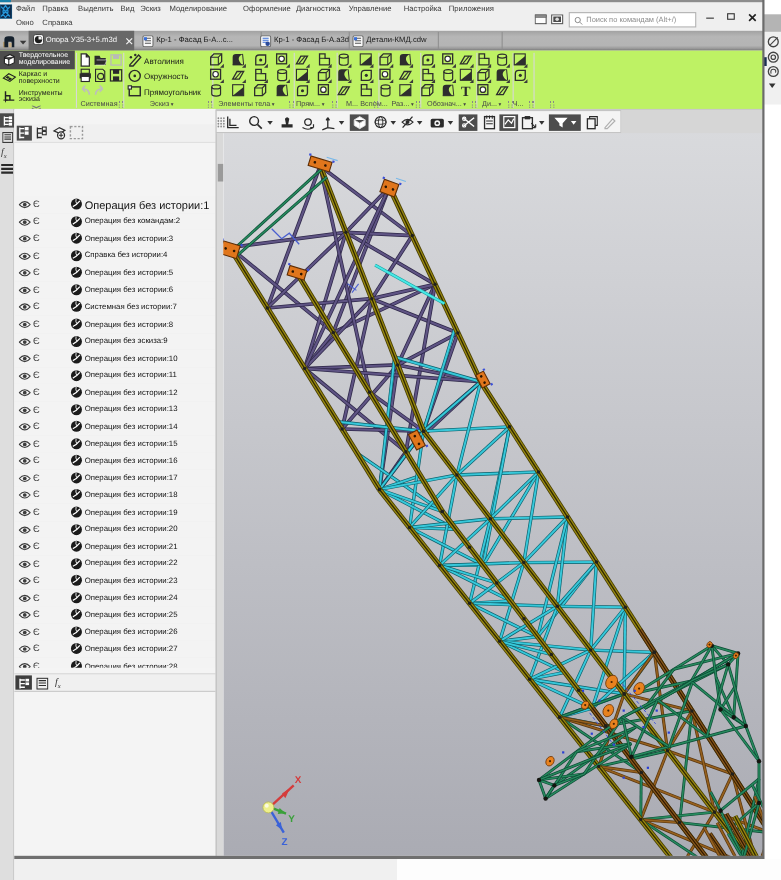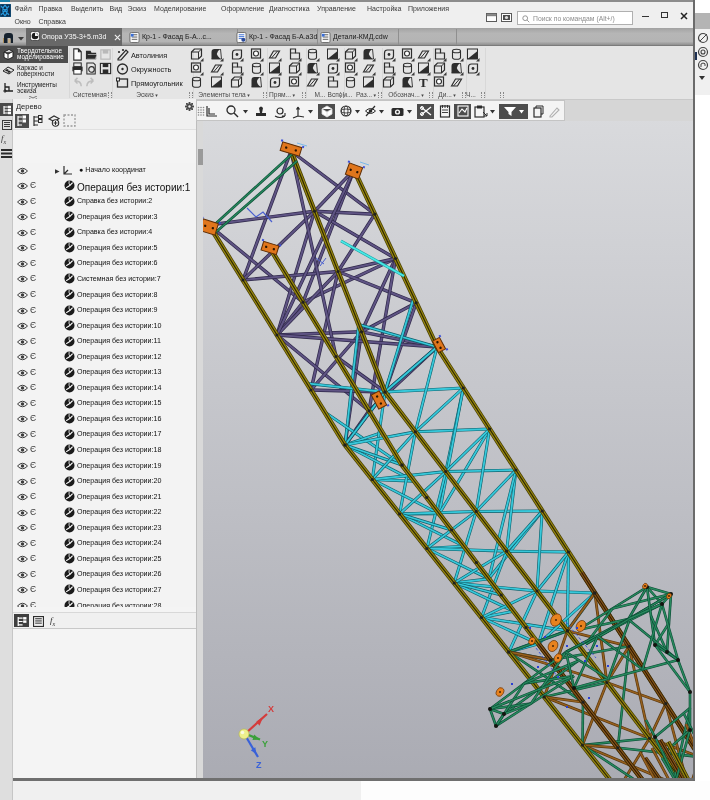--- a/index.html
+++ b/index.html
@@ -82,21 +82,21 @@
     <div style="position:absolute;left:317px;top:1px;width:81px;height:16px;border-right:1px solid #8f8f8f">
 <svg style="position:absolute;left:3px;top:2.5px" width="11" height="11" viewBox="0 0 12 12">
         <rect x="1" y="0.5" width="10" height="11" rx="1.5" fill="#f8f8f8" stroke="#666"></rect>
         <path d="M3,3 h6 M3,5.5 h6 M3,8 h6" stroke="#555" stroke-width="1"></path>
         <rect x="2" y="2" width="3" height="3" fill="#3a6fd8"></rect>
       </svg>
 <span style="position:absolute;left:16px;top:4px;font-size:7px;color:#1a1a1a">Детали-КМД.cdw</span>
     </div>
     <div style="position:absolute;left:456px;top:1px;width:1px;height:16px;background:#8f8f8f"></div>
   </div>
-<div style="position:absolute;left:0;top:46px;width:694px;height:54px;background:#e5e5e5;border-bottom:1px solid #c9c9c9;box-sizing:border-box">
+<div style="position:absolute;left:0;top:46px;width:694px;height:54px;background:#bef264;border-bottom:1px solid #c9c9c9;box-sizing:border-box">
     <div style="position:absolute;left:0;top:0;width:68px;height:17px;background:#4d4d4d;color:#fff">
 <svg style="position:absolute;left:2px;top:2px" width="13" height="13" viewBox="0 0 13 13">
         <path d="M2,4 L7,1.5 L11,3.5 L11,9 L6,11.5 L2,9.5 Z M2,4 L6,6 L11,3.5 M6,6 L6,11.5" fill="#fff" stroke="#222" stroke-width="1"></path>
       </svg>
 <div style="position:absolute;left:17px;top:1.5px;font-size:6.4px;line-height:6.8px">Твердотельное<br>моделирование</div>
     </div>
     <div style="position:absolute;left:0;top:17px;width:68px;height:17px">
 <svg style="position:absolute;left:2px;top:2px" width="13" height="13" viewBox="0 0 13 13">
         <path d="M1,6 L6,2 L12,5 L7,9 Z" fill="none" stroke="#222" stroke-width="1"></path>
         <path d="M3,5.5 l2,1 l2,-1.5 l-2,-1 z M5,7 l2,1 l2,-1.5 l-2,-1 z" fill="#222"></path>
@@ -345,37 +345,20 @@
 <svg style="position:absolute;left:1.5px;top:21px" width="10" height="10" viewBox="0 0 10 10">
       <rect x="0.5" y="0.5" width="9" height="9" fill="none" stroke="#3a3a3a" stroke-width="1"></rect>
       <path d="M2,2.5 h6 M2,4.5 h6 M2,6.5 h6" stroke="#3a3a3a" stroke-width="1"></path>
     </svg>
 <span style="position:absolute;left:1px;top:34px;font-size:9px;font-style:italic;color:#3a3a3a;font-family:'Liberation Serif'">f<sub style="font-size:6px">x</sub></span>
 <svg style="position:absolute;left:1px;top:49px" width="11" height="11" viewBox="0 0 11 11">
       <path d="M0,2 h11 M0,5.5 h11 M0,9 h11" stroke="#2a2a2a" stroke-width="2"></path>
     </svg>
   </div>
 <div style="position:absolute;left:13px;top:99px;width:183px;height:679px;background:#f4f4f4">
-    <div style="position:absolute;left:0;top:0;width:183px;height:14px;background:#f0f0f0">
-<span style="position:absolute;left:3px;top:2.5px;font-size:7.5px;color:#222">Дерево</span>
-<svg style="position:absolute;left:172px;top:3px" width="9" height="9" viewBox="0 0 9 9">
-        <circle cx="4.5" cy="4.5" r="3" fill="#4a4a4a"></circle>
-        <g fill="#4a4a4a">
-          <rect x="3.6" y="0" width="1.8" height="2"></rect>
-          <rect x="3.6" y="7" width="1.8" height="2"></rect>
-          <rect x="0" y="3.6" width="2" height="1.8"></rect>
-          <rect x="7" y="3.6" width="2" height="1.8"></rect>
-          <rect x="1" y="1" width="1.8" height="1.8"></rect>
-          <rect x="6.2" y="6.2" width="1.8" height="1.8"></rect>
-          <rect x="1" y="6.2" width="1.8" height="1.8"></rect>
-          <rect x="6.2" y="1" width="1.8" height="1.8"></rect>
-        </g>
-        <circle cx="4.5" cy="4.5" r="1.2" fill="#f0f0f0"></circle>
-      </svg>
-</div>
     <div style="position:absolute;left:0;top:14px;width:183px;height:16px;background:#f0f0f0;border-bottom:1px solid #e0e0e0">
 <svg style="position:absolute;left:2px;top:1px" width="64" height="14" viewBox="0 0 64 14">
         <rect x="0" y="0" width="14" height="14" fill="#4d4d4d"></rect>
         <path d="M3,2 L3,12 M3,3 h4 M3,7 h4 M3,11 h4" stroke="#fff" stroke-width="1.2" fill="none"></path>
         <rect x="7.5" y="1.5" width="3.5" height="3" fill="#fff"></rect>
         <rect x="7.5" y="5.5" width="3.5" height="3" fill="#fff"></rect>
         <g transform="translate(16,0)">
           <path d="M3,2 L3,12 M3,3 h4 M3,7 h4 M3,11 h4" stroke="#2d2d2d" stroke-width="1.2" fill="none"></path>
           <rect x="7.5" y="1.5" width="3.5" height="3" fill="none" stroke="#2d2d2d"></rect>
           <rect x="7.5" y="5.5" width="3.5" height="3" fill="none" stroke="#2d2d2d"></rect>
@@ -384,31 +367,20 @@
           <path d="M2,5 L7,2 L12,4.5 L7.5,7.5 Z" fill="none" stroke="#2d2d2d" stroke-width="1.1"></path>
           <circle cx="8.5" cy="9" r="3.2" fill="#f6f6f6" stroke="#2d2d2d" stroke-width="1.1"></circle>
           <path d="M8.5,7 v4 M6.5,9 h4" stroke="#2d2d2d" stroke-width="1"></path>
         </g>
         <g transform="translate(48,0)">
           <rect x="1" y="1" width="11" height="11" fill="none" stroke="#9a9a9a" stroke-width="1.3" stroke-dasharray="2,1.5"></rect>
         </g>
       </svg>
     </div>
     <div style="position:absolute;left:0;top:48px;width:183px;height:460px;overflow:hidden">
-      <div style="position:absolute;left:0;top:15.55px;width:183px;height:15.55px;background:#f3f3f3;border-bottom:1px solid #ececec">
-<svg style="position:absolute;left:4px;top:4px" width="11" height="8" viewBox="0 0 11 8">
-          <path d="M0.5,4 Q5.5,-1.5 10.5,4 Q5.5,9.5 0.5,4 Z" fill="none" stroke="#3c3c3c" stroke-width="1"></path>
-          <circle cx="5.5" cy="4" r="1.7" fill="#3c3c3c"></circle>
-        </svg>
-<span style="position:absolute;left:42px;top:4px;font-size:6px;color:#333">▶</span>
-<svg style="position:absolute;left:49px;top:2px" width="11" height="11" viewBox="0 0 11 11">
-          <path d="M2,1 L2,9 L10,9 M2,9 L6,5" fill="none" stroke="#2d2d2d" stroke-width="1.2"></path>
-        </svg>
-<span style="position:absolute;left:66px;top:3.5px;font-size:7.1px;color:#111">● Начало координат</span>
-      </div>
       <div style="position:absolute;left:0;top:31.1px;width:183px;height:15.55px;background:#f3f3f3;border-bottom:1px solid #ececec">
 <svg style="position:absolute;left:4px;top:4px" width="11" height="8" viewBox="0 0 11 8">
           <path d="M0.5,4 Q5.5,-1.5 10.5,4 Q5.5,9.5 0.5,4 Z" fill="none" stroke="#3c3c3c" stroke-width="1"></path>
           <circle cx="5.5" cy="4" r="1.7" fill="#3c3c3c"></circle>
         </svg>
 <span style="position:absolute;left:17px;top:2px;font-size:8.5px;color:#3c3c3c">Є</span>
 <svg style="position:absolute;left:51px;top:2px" width="11" height="11" viewBox="0 0 11 11">
           <circle cx="5.5" cy="5.5" r="5" fill="#1b1b1b"></circle>
           <path d="M2.2,7.8 Q5.5,6.5 8.6,2.6" stroke="#fff" stroke-width="1.1" fill="none"></path>
           <path d="M5.2,0.8 Q4.5,3.5 5.8,5.2" stroke="#fff" stroke-width="0.8" fill="none"></path>
@@ -419,21 +391,21 @@
 <svg style="position:absolute;left:4px;top:4px" width="11" height="8" viewBox="0 0 11 8">
           <path d="M0.5,4 Q5.5,-1.5 10.5,4 Q5.5,9.5 0.5,4 Z" fill="none" stroke="#3c3c3c" stroke-width="1"></path>
           <circle cx="5.5" cy="4" r="1.7" fill="#3c3c3c"></circle>
         </svg>
 <span style="position:absolute;left:17px;top:2px;font-size:8.5px;color:#3c3c3c">Є</span>
 <svg style="position:absolute;left:51px;top:2px" width="11" height="11" viewBox="0 0 11 11">
           <circle cx="5.5" cy="5.5" r="5" fill="#1b1b1b"></circle>
           <path d="M2.2,7.8 Q5.5,6.5 8.6,2.6" stroke="#fff" stroke-width="1.1" fill="none"></path>
           <path d="M5.2,0.8 Q4.5,3.5 5.8,5.2" stroke="#fff" stroke-width="0.8" fill="none"></path>
         </svg>
-<span style="position:absolute;left:64px;top:3.5px;font-size:7.1px;color:#111">Справка без истории:2</span>
+<span style="position:absolute;left:64px;top:3.5px;font-size:7.1px;color:#111">Операция без командам:2</span>
       </div>
       <div style="position:absolute;left:0;top:62.2px;width:183px;height:15.55px;background:#f3f3f3;border-bottom:1px solid #ececec">
 <svg style="position:absolute;left:4px;top:4px" width="11" height="8" viewBox="0 0 11 8">
           <path d="M0.5,4 Q5.5,-1.5 10.5,4 Q5.5,9.5 0.5,4 Z" fill="none" stroke="#3c3c3c" stroke-width="1"></path>
           <circle cx="5.5" cy="4" r="1.7" fill="#3c3c3c"></circle>
         </svg>
 <span style="position:absolute;left:17px;top:2px;font-size:8.5px;color:#3c3c3c">Є</span>
 <svg style="position:absolute;left:51px;top:2px" width="11" height="11" viewBox="0 0 11 11">
           <circle cx="5.5" cy="5.5" r="5" fill="#1b1b1b"></circle>
           <path d="M2.2,7.8 Q5.5,6.5 8.6,2.6" stroke="#fff" stroke-width="1.1" fill="none"></path>
@@ -510,21 +482,21 @@
 <svg style="position:absolute;left:4px;top:4px" width="11" height="8" viewBox="0 0 11 8">
           <path d="M0.5,4 Q5.5,-1.5 10.5,4 Q5.5,9.5 0.5,4 Z" fill="none" stroke="#3c3c3c" stroke-width="1"></path>
           <circle cx="5.5" cy="4" r="1.7" fill="#3c3c3c"></circle>
         </svg>
 <span style="position:absolute;left:17px;top:2px;font-size:8.5px;color:#3c3c3c">Є</span>
 <svg style="position:absolute;left:51px;top:2px" width="11" height="11" viewBox="0 0 11 11">
           <circle cx="5.5" cy="5.5" r="5" fill="#1b1b1b"></circle>
           <path d="M2.2,7.8 Q5.5,6.5 8.6,2.6" stroke="#fff" stroke-width="1.1" fill="none"></path>
           <path d="M5.2,0.8 Q4.5,3.5 5.8,5.2" stroke="#fff" stroke-width="0.8" fill="none"></path>
         </svg>
-<span style="position:absolute;left:64px;top:3.5px;font-size:7.1px;color:#111">Операция без истории:9</span>
+<span style="position:absolute;left:64px;top:3.5px;font-size:7.1px;color:#111">Операция без эскиза:9</span>
       </div>
       <div style="position:absolute;left:0;top:171.1px;width:183px;height:15.55px;background:#f3f3f3;border-bottom:1px solid #ececec">
 <svg style="position:absolute;left:4px;top:4px" width="11" height="8" viewBox="0 0 11 8">
           <path d="M0.5,4 Q5.5,-1.5 10.5,4 Q5.5,9.5 0.5,4 Z" fill="none" stroke="#3c3c3c" stroke-width="1"></path>
           <circle cx="5.5" cy="4" r="1.7" fill="#3c3c3c"></circle>
         </svg>
 <span style="position:absolute;left:17px;top:2px;font-size:8.5px;color:#3c3c3c">Є</span>
 <svg style="position:absolute;left:51px;top:2px" width="11" height="11" viewBox="0 0 11 11">
           <circle cx="5.5" cy="5.5" r="5" fill="#1b1b1b"></circle>
           <path d="M2.2,7.8 Q5.5,6.5 8.6,2.6" stroke="#fff" stroke-width="1.1" fill="none"></path>

